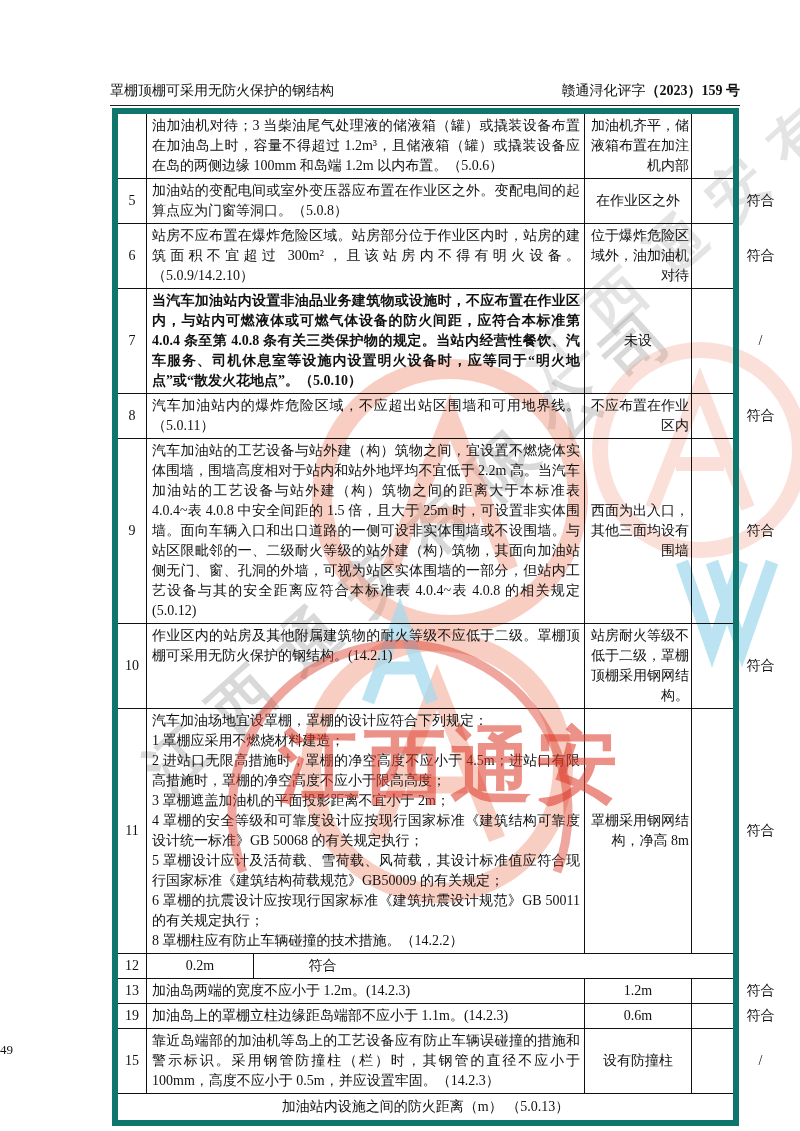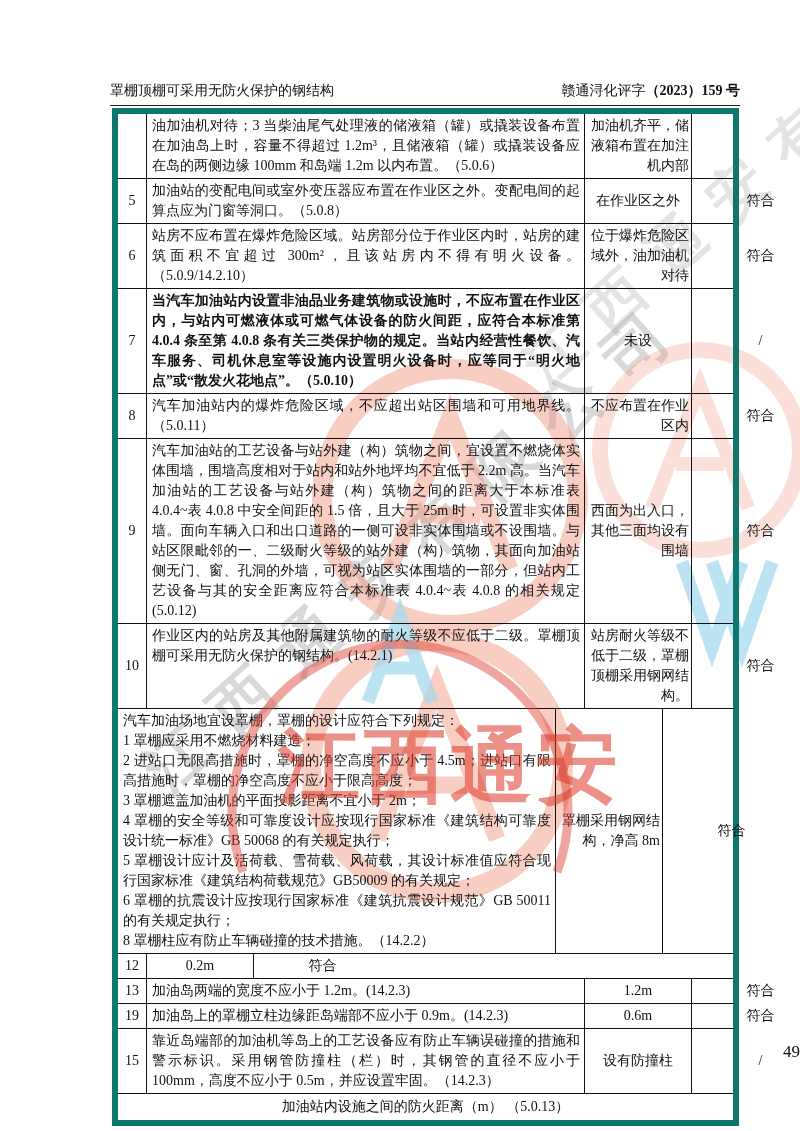--- a/index.html
+++ b/index.html
@@ -39,21 +39,21 @@
       text-align:justify;white-space:pre-line;}
   .td.result{width:107px;flex:none;display:flex;align-items:center;justify-content:center;
       text-align:right;padding:2px 2px;}
   .td.conf{width:41px;flex:none;display:flex;align-items:center;justify-content:center;
       text-align:center;margin-left:48px;}
   .td.content.bold{font-weight:bold;}
   .footer-row{display:flex;align-items:center;justify-content:center;
       font-size:14px;line-height:20px;padding:3px 0;}
   .page-num{
     position:absolute;top:1042px;left:0;width:100%;
-    text-align:right;font-size:17px;z-index:2;
+    text-align:left;font-size:13px;z-index:2;
   }
   
   .wm-under,.wm-over{position:absolute;inset:0;pointer-events:none;}
   .wm-under{z-index:1;}
   .wm-over{z-index:6;}
 </style>
 </head>
 <body>
 
 <div class="page">
@@ -134,20 +134,21 @@
     </div>
 
     <div class="tr">
       <div class="td num">10</div>
       <div class="td content">作业区内的站房及其他附属建筑物的耐火等级不应低于二级。罩棚顶棚可采用无防火保护的钢结构。(14.2.1)</div>
       <div class="td result">站房耐火等级不低于二级，罩棚顶棚采用钢网结构。</div>
       <div class="td conf">符合</div>
     </div>
 
     <div class="tr">
+      <div class="td num">11</div>
       <div class="td content">汽车加油场地宜设罩棚，罩棚的设计应符合下列规定：
 1 罩棚应采用不燃烧材料建造；
 2 进站口无限高措施时，罩棚的净空高度不应小于 4.5m；进站口有限高措施时，罩棚的净空高度不应小于限高高度；
 3 罩棚遮盖加油机的平面投影距离不宜小于 2m；
 4 罩棚的安全等级和可靠度设计应按现行国家标准《建筑结构可靠度设计统一标准》GB 50068 的有关规定执行；
 5 罩棚设计应计及活荷载、雪荷载、风荷载，其设计标准值应符合现行国家标准《建筑结构荷载规范》GB50009 的有关规定；
 6 罩棚的抗震设计应按现行国家标准《建筑抗震设计规范》GB 50011 的有关规定执行；
 8 罩棚柱应有防止车辆碰撞的技术措施。（14.2.2）</div>
       <div class="td result">罩棚采用钢网结构，净高 8m</div>
       <div class="td conf">符合</div>
@@ -161,21 +162,21 @@
 
     <div class="tr">
       <div class="td num">13</div>
       <div class="td content">加油岛两端的宽度不应小于 1.2m。(14.2.3)</div>
       <div class="td result">1.2m</div>
       <div class="td conf">符合</div>
     </div>
 
     <div class="tr">
       <div class="td num">19</div>
-      <div class="td content">加油岛上的罩棚立柱边缘距岛端部不应小于 0.9m。(14.2.3)</div>
+      <div class="td content">加油岛上的罩棚立柱边缘距岛端部不应小于 1.1m。(14.2.3)</div>
       <div class="td result">0.6m</div>
       <div class="td conf">符合</div>
     </div>
 
     <div class="tr">
       <div class="td num">15</div>
       <div class="td content">靠近岛端部的加油机等岛上的工艺设备应有防止车辆误碰撞的措施和警示标识。采用钢管防撞柱（栏）时，其钢管的直径不应小于 100mm，高度不应小于 0.5m，并应设置牢固。（14.2.3）</div>
       <div class="td result">设有防撞柱</div>
       <div class="td conf">/</div>
     </div>

